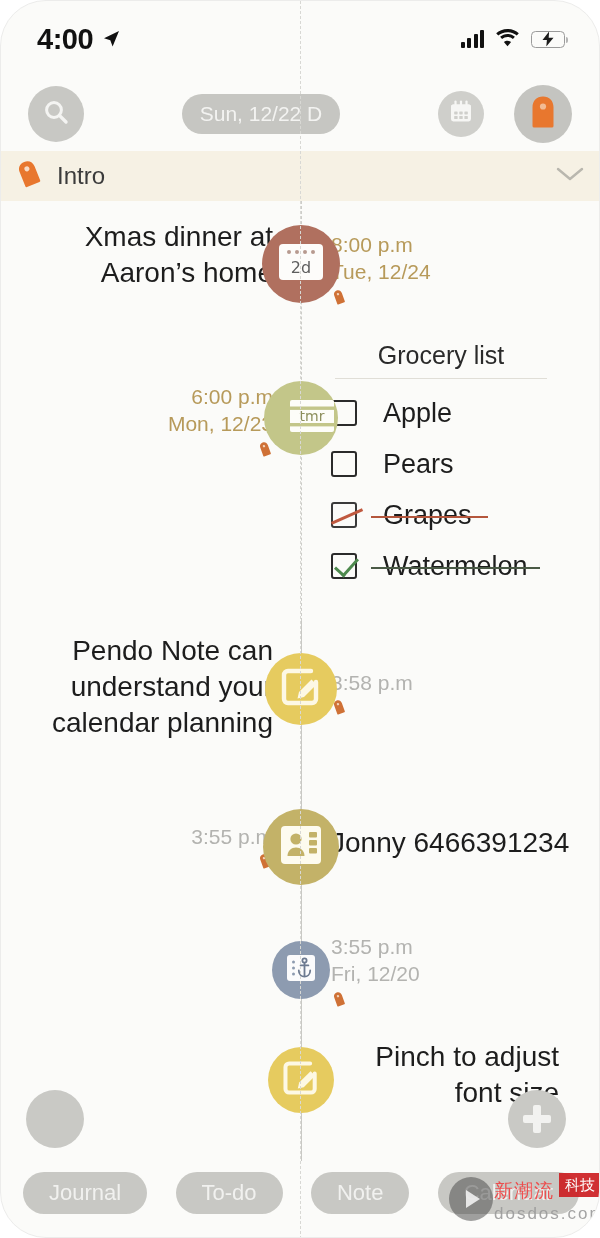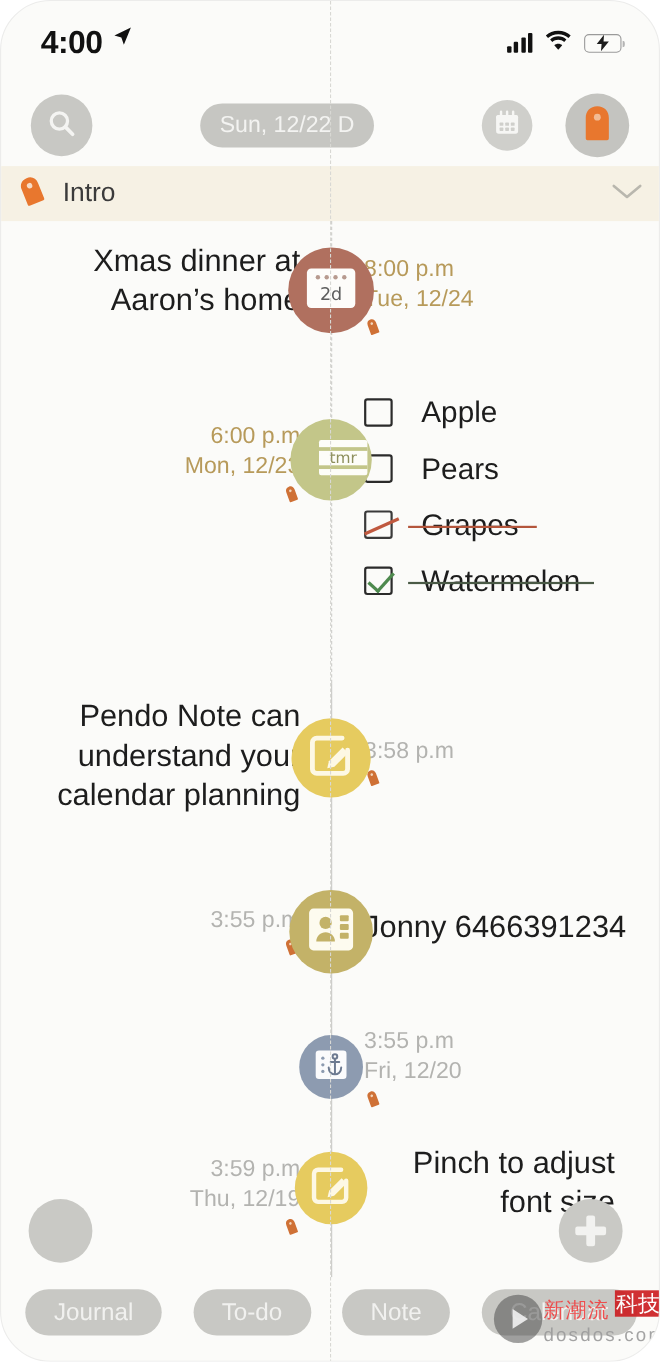--- a/index.html
+++ b/index.html
@@ -24,21 +24,21 @@
     border-left:1px dashed #d8d8d4;
     z-index:60; pointer-events:none;
   }
 
   
   #statusbar {
     position:absolute; left:0; top:0; width:600px; height:66px;
     display:flex; align-items:center; justify-content:space-between;
     padding:10px 36px 0 36px;
   }
-  .sb-left { display:flex; align-items:flex-start; gap:8px; }
+  .sb-left { display:flex; align-items:center; gap:8px; }
   .sb-time { font-size:29px; font-weight:bold; color:#111; letter-spacing:-0.5px; }
   .loc-arrow { width:20px; height:20px; }
   .sb-right { display:flex; align-items:center; gap:11px; }
 
   .bars { display:flex; align-items:flex-end; gap:2.5px; height:18px; }
   .bars i { display:block; width:4px; background:#111; border-radius:1px; }
   .bars i:nth-child(1){ height:6px; }
   .bars i:nth-child(2){ height:10px; }
   .bars i:nth-child(3){ height:14px; }
   .bars i:nth-child(4){ height:18px; }
@@ -192,21 +192,21 @@
     width:0; height:0; border-left:14px solid #e9e9e9;
     border-top:9px solid transparent; border-bottom:9px solid transparent;
     margin-left:4px;
   }
   .wm-cn {
     position:absolute; left:45px; top:14px; font-size:19px;
     color:#ef4444; letter-spacing:1px; font-family:"DejaVu Sans", sans-serif;
   }
   .wm-red {
     position:absolute; left:110px; top:9px; width:42px; height:24px;
-    background:#cc1f22; color:#fff; font-size:20px;
+    background:#cc1f22; color:#fff; font-size:15px;
     display:flex; align-items:center; justify-content:center;
     font-family:"DejaVu Sans", sans-serif;
   }
   .wm-url {
     position:absolute; left:45px; top:40px; font-size:17px;
     color:#9c9c9c; letter-spacing:2px;
   }
 </style>
 </head>
 <body>
@@ -359,20 +359,21 @@
             <rect x="4" y="5" width="44" height="32" rx="2" fill="#fdfdf8"></rect>
             <rect x="4" y="11.5" width="44" height="3.4" fill="#c3c689"></rect>
             <rect x="4" y="28" width="44" height="3.4" fill="#c3c689"></rect>
             <text x="26" y="26" text-anchor="middle" font-family="DejaVu Sans, sans-serif" font-size="14" fill="#8d8f5c">tmr</text>
           </svg>
         </span>
       </div>
     </div>
 
     <div id="grocery">
+      <div class="g-title">Grocery list</div>
 
       <div class="g-item">
         <span class="g-box"></span>
         <span class="g-label">Apple</span>
       </div>
       <div class="g-item">
         <span class="g-box"></span>
         <span class="g-label">Pears</span>
       </div>
       <div class="g-item">
@@ -468,32 +469,20 @@
               <g transform="rotate(-20 8 9)">
             <path d="M8 2 C5.4 2 4 3.8 4 6.3 V15 a.8 .8 0 0 0 .8 .8 h6.4 A.8 .8 0 0 0 12 15 V6.3 C12 3.8 10.6 2 8 2 Z" fill="#cf7136"></path>
             <circle cx="8" cy="6" r="1.2" fill="#f2d5bb"></circle>
               </g>
             </svg>
         </span>
       </div>
     </div>
 
     <div class="row" style="top:828px; height:110px;">
-      <div class="side left" style="top:20px;">
-        <div class="time-txt time-grey">3:59 p.m</div>
-        <div class="time-txt time-grey">Thu, 12/19</div>
-        <span class="tagmark">
-          <svg width="16" height="18" viewBox="0 0 16 18">
-              <g transform="rotate(-20 8 9)">
-            <path d="M8 2 C5.4 2 4 3.8 4 6.3 V15 a.8 .8 0 0 0 .8 .8 h6.4 A.8 .8 0 0 0 12 15 V6.3 C12 3.8 10.6 2 8 2 Z" fill="#cf7136"></path>
-            <circle cx="8" cy="6" r="1.2" fill="#f2d5bb"></circle>
-              </g>
-            </svg>
-        </span>
-      </div>
       <div class="node" style="top:18px; width:66px; height:66px; background:#e6cb5f;">
         <span>
           <svg width="42" height="42" viewBox="0 0 46 46">
             <path d="M33 7 H10 a4 4 0 0 0-4 4 V35 a4 4 0 0 0 4 4 H34 a4 4 0 0 0 4-4 V18" fill="none" stroke="#fdf8e4" stroke-width="4.4" stroke-linecap="round" stroke-linejoin="round"></path>
             <path d="M21 28 L33.5 15.5 L38.5 20.5 L26 33 L19.5 34.5 Z" fill="#fdf8e4"></path>
           </svg>
         </span>
       </div>
       <div class="side right" style="top:10px;">
         <div class="title-txt" style="text-align:right; width:228px;">Pinch to adjust<br>font size</div>

